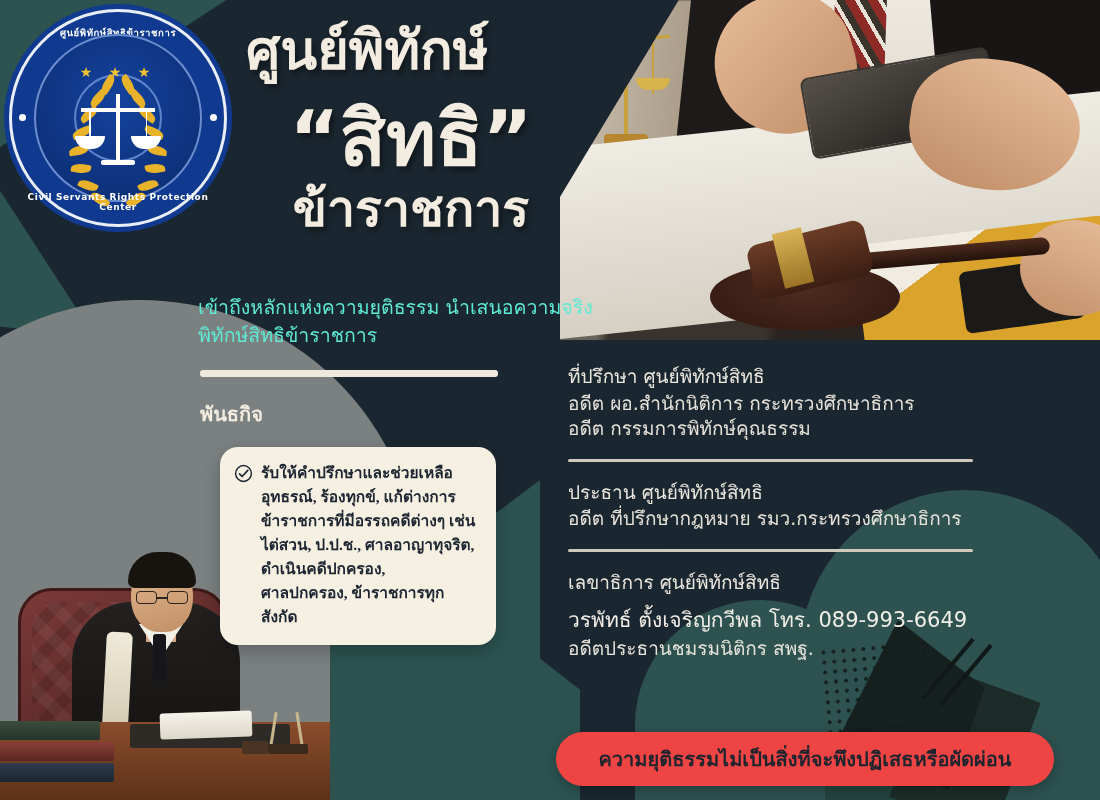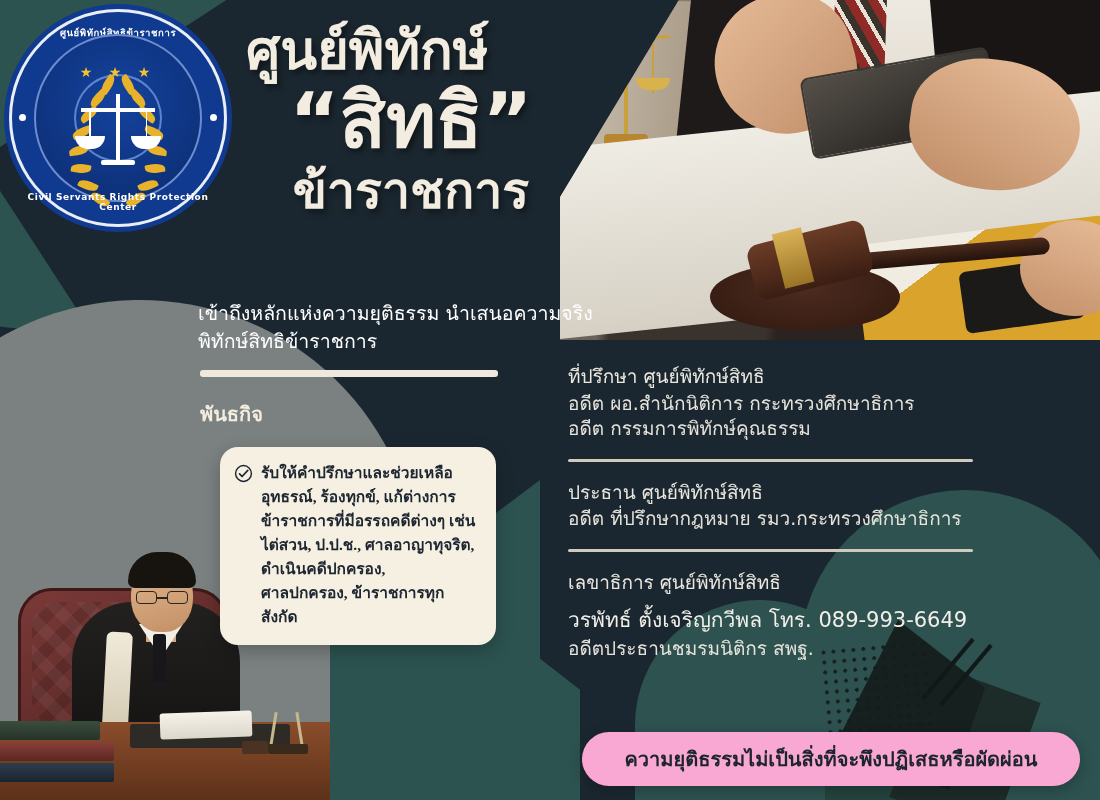--- a/index.html
+++ b/index.html
@@ -309,26 +309,26 @@
   .logo .txt-top{ top:13px; }
   .logo .txt-bot{ bottom:12px; font-size:9px; }
 
   
   .title-wrap{ position:absolute; left:246px; top:22px; width:330px; z-index:6; }
   .t-line{
     color:#f3ece0; font-weight:800; line-height:1.08;
     text-shadow:3px 4px 6px rgba(0,0,0,.45);
   }
   .t1{ font-size:54px; }
-  .t2{ font-size:76px; margin-top:0; text-align:center; }
+  .t2{ font-size:76px; margin-top:18px; text-align:center; }
   .t3{ font-size:50px; text-align:center; margin-top:2px; }
 
   .subtitle{
-    position:absolute; left:198px; top:300px; width:420px; z-index:6;
-    color:#ffffff; font-size:19.5px; line-height:1.45;
+    position:absolute; left:198px; top:294px; width:420px; z-index:6;
+    color:#5eead4; font-size:19.5px; line-height:1.45;
   }
 
   .rule-left{
     position:absolute; left:200px; top:370px; width:298px; height:7px;
     background:#efe8dc; border-radius:3px; z-index:6;
   }
   .mission-label{
     position:absolute; left:200px; top:398px; z-index:6;
     color:#f3ece0; font-size:20px; font-weight:800;
   }
@@ -347,22 +347,22 @@
 
   
   .contacts{ position:absolute; left:568px; top:362px; width:420px; z-index:6; }
   .c-block{ margin-bottom:4px; }
   .c-role{ color:#eae7df; font-size:19px; line-height:1.5; }
   .c-name{ color:#f2efe8; font-size:21px; line-height:1.42; margin-top:9px; }
   .c-sub{ color:#e6e3db; font-size:19px; line-height:1.32; }
   .c-divider{ height:3px; background:#cfcabc; border-radius:2px; margin:18px 0 16px 0; width:405px; }
 
   .footer-banner{
-    position:absolute; left:582px; top:732px; width:498px; height:54px;
-    background:#f9a8d4; border-radius:27px; z-index:8;
+    position:absolute; left:556px; top:732px; width:498px; height:54px;
+    background:#ef4444; border-radius:27px; z-index:8;
     display:flex; align-items:center; justify-content:center;
     box-shadow:0 4px 14px rgba(0,0,0,.25);
   }
   .footer-banner span{
     color:#1c242d; font-size:20px; font-weight:800;
   }
 </style>
 </head>
 <body>
 

